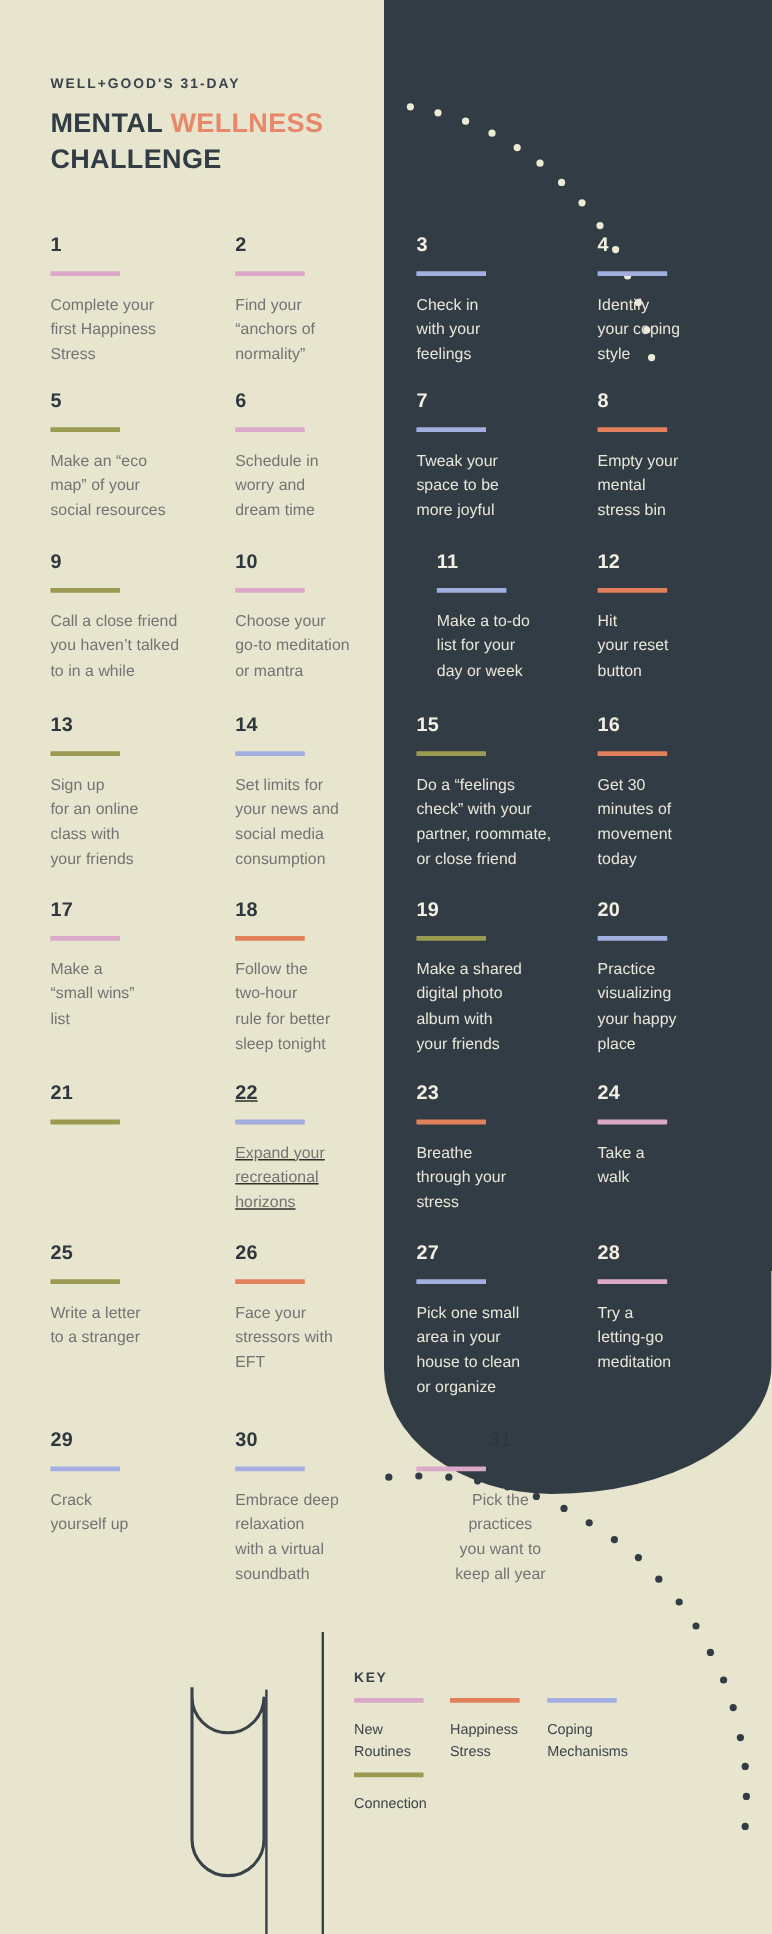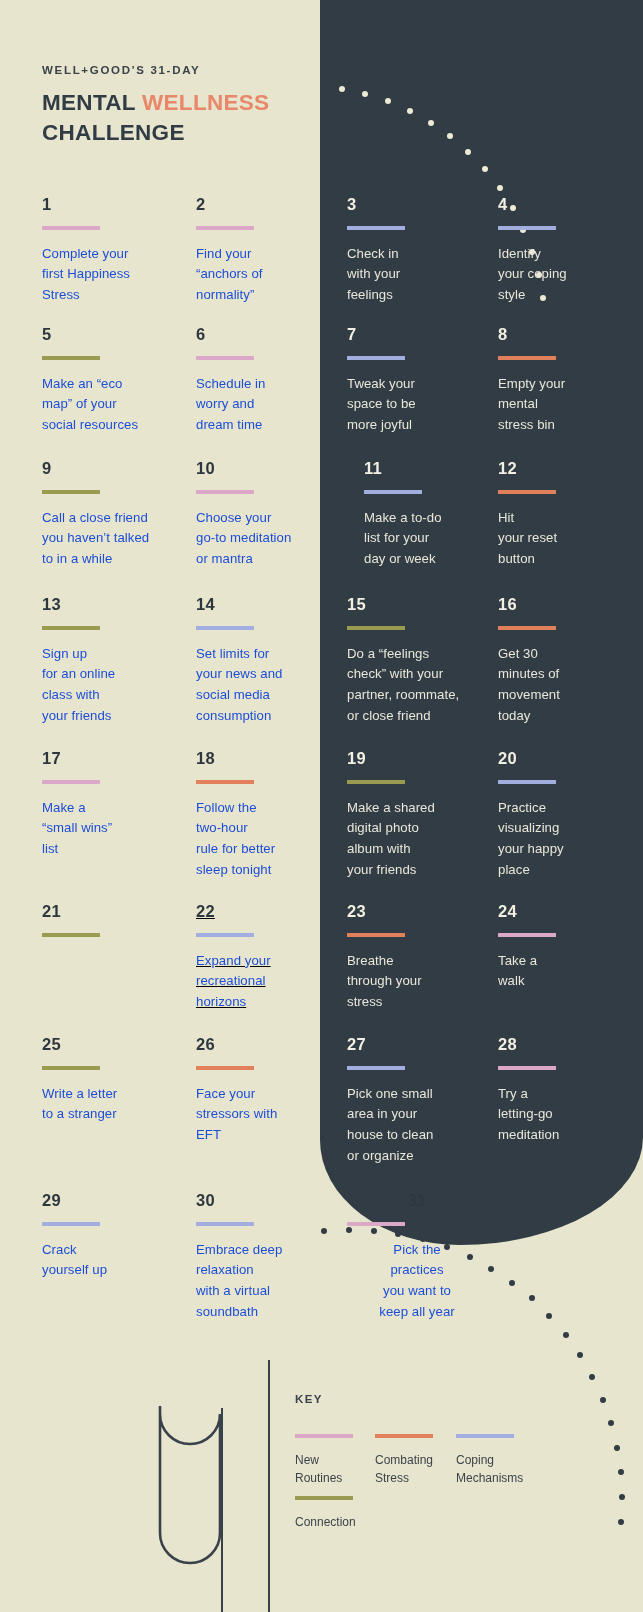--- a/index.html
+++ b/index.html
@@ -44,33 +44,33 @@
   
   .grid{position:absolute;left:0;top:0;width:643px;z-index:4;}
   .cell{position:absolute;}
   .num{
     font-size:16.5px;font-weight:bold;line-height:1;
     margin:0 0 13px 0;letter-spacing:.2px;
   }
   .bar{height:4px;width:58px;margin:0 0 14px 0;border-radius:.5px;}
   .txt{font-size:13.2px;line-height:1.58;margin:0;letter-spacing:.05px;}
   .cell.on-light .num{color:#2E373E;}
-  .cell.on-light .txt{color:#1d4ed8;}
+  .cell.on-light .txt{color:#737373;}
   .cell.on-dark .num{color:#F2F0E2;}
   .cell.on-dark .txt{color:#E9E7DA;}
 
   
   .clip{position:absolute;left:152px;top:1292px;z-index:4;}
   .rule{position:absolute;width:2px;background:#39424A;z-index:4;}
 
   
   .key{position:absolute;left:295px;top:1393px;z-index:4;width:260px;}
   .key-title{
     font-size:11.5px;font-weight:bold;letter-spacing:1.4px;
-    color:#3A424A;margin:0 0 29px 0;
+    color:#3A424A;margin:0 0 10px 0;
   }
   .key-row{position:relative;height:62px;}
   .key-item{position:absolute;top:0;}
   .key-bar{height:4px;width:58px;margin-bottom:13px;border-radius:.5px;}
   .key-label{font-size:12px;line-height:1.5;color:#3C444A;}
 </style>
 </head>
 <body>
 
 <div id="stage">
@@ -292,21 +292,21 @@
       <div class="key-item" style="left:0;">
         <div class="key-bar" style="background:#DBA8C7;"></div>
         <div class="key-label">
           <span>New</span><br>
           <span>Routines</span>
         </div>
       </div>
       <div class="key-item" style="left:80px;">
         <div class="key-bar" style="background:#E1805A;"></div>
         <div class="key-label">
-          <span>Combating</span><br>
+          <span>Happiness</span><br>
           <span>Stress</span>
         </div>
       </div>
       <div class="key-item" style="left:161px;">
         <div class="key-bar" style="background:#A3AEE0;"></div>
         <div class="key-label">
           <span>Coping</span><br>
           <span>Mechanisms</span>
         </div>
       </div>

